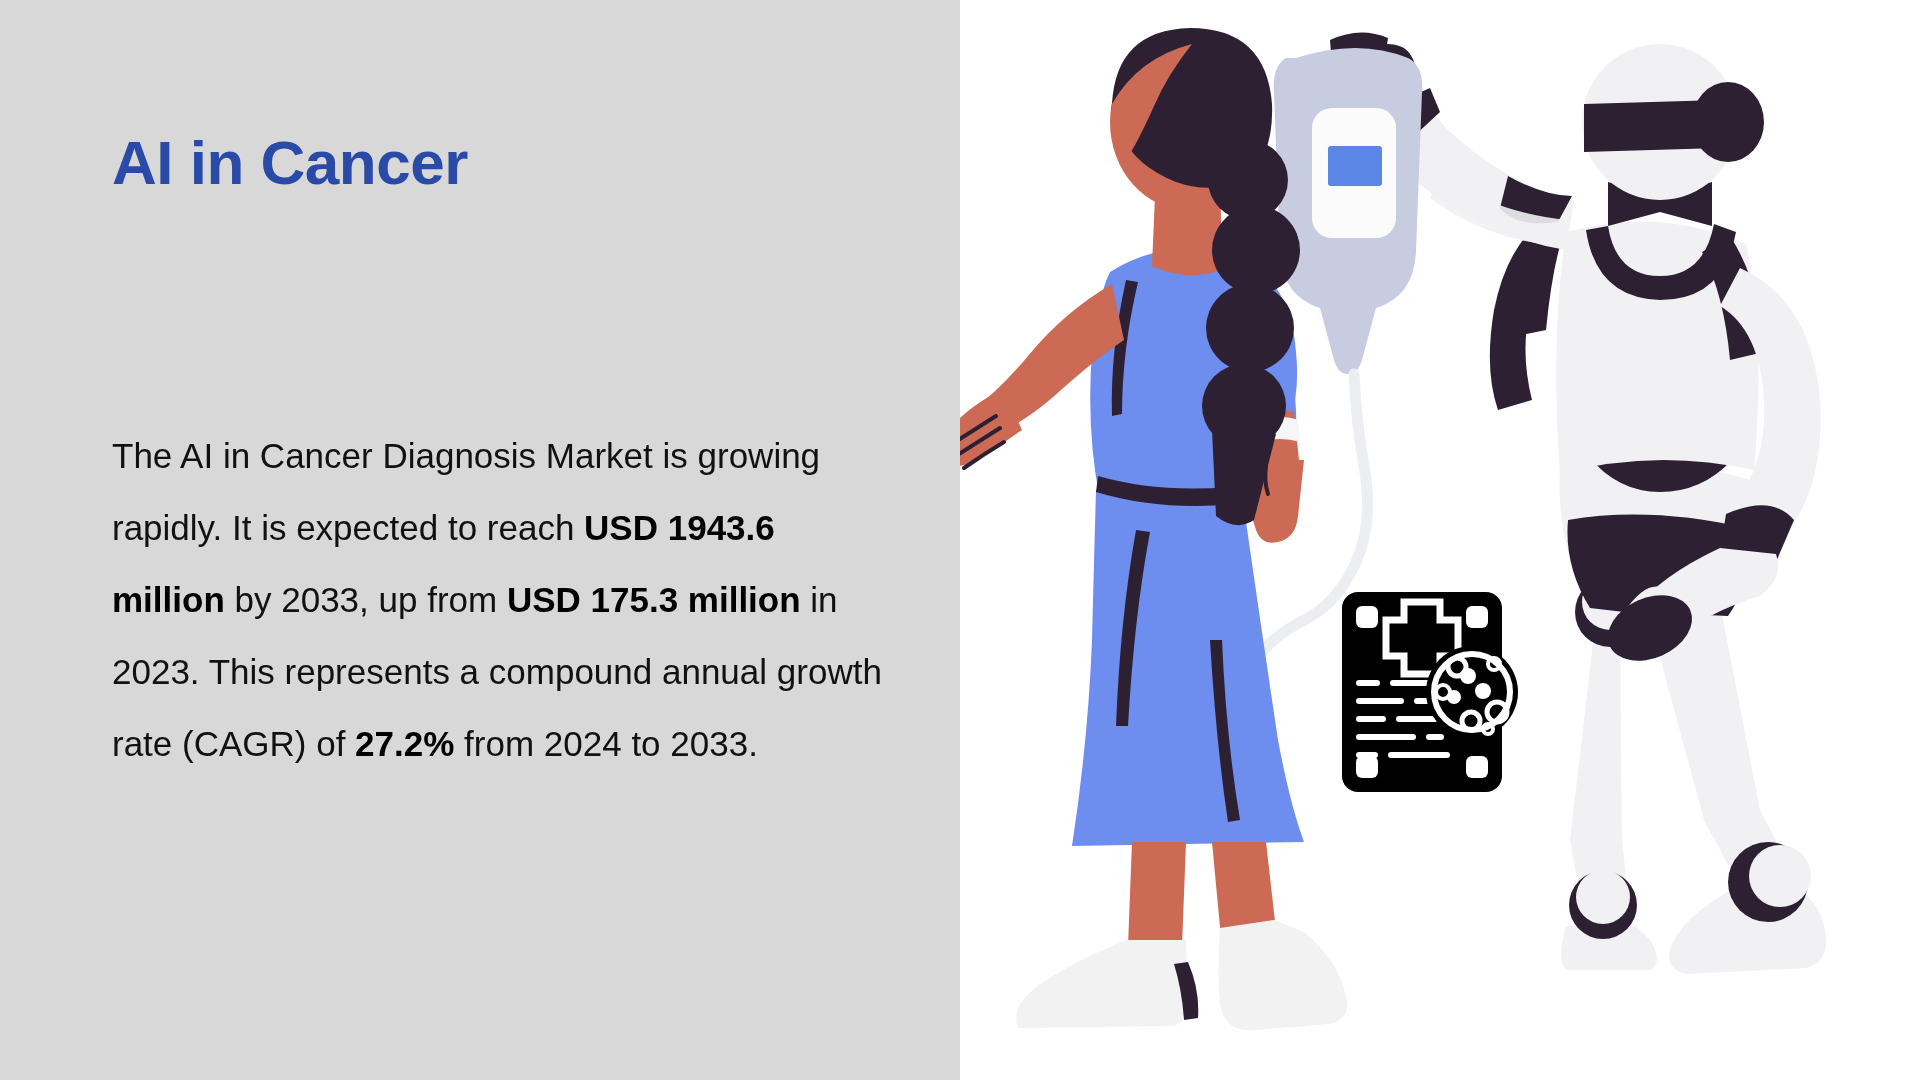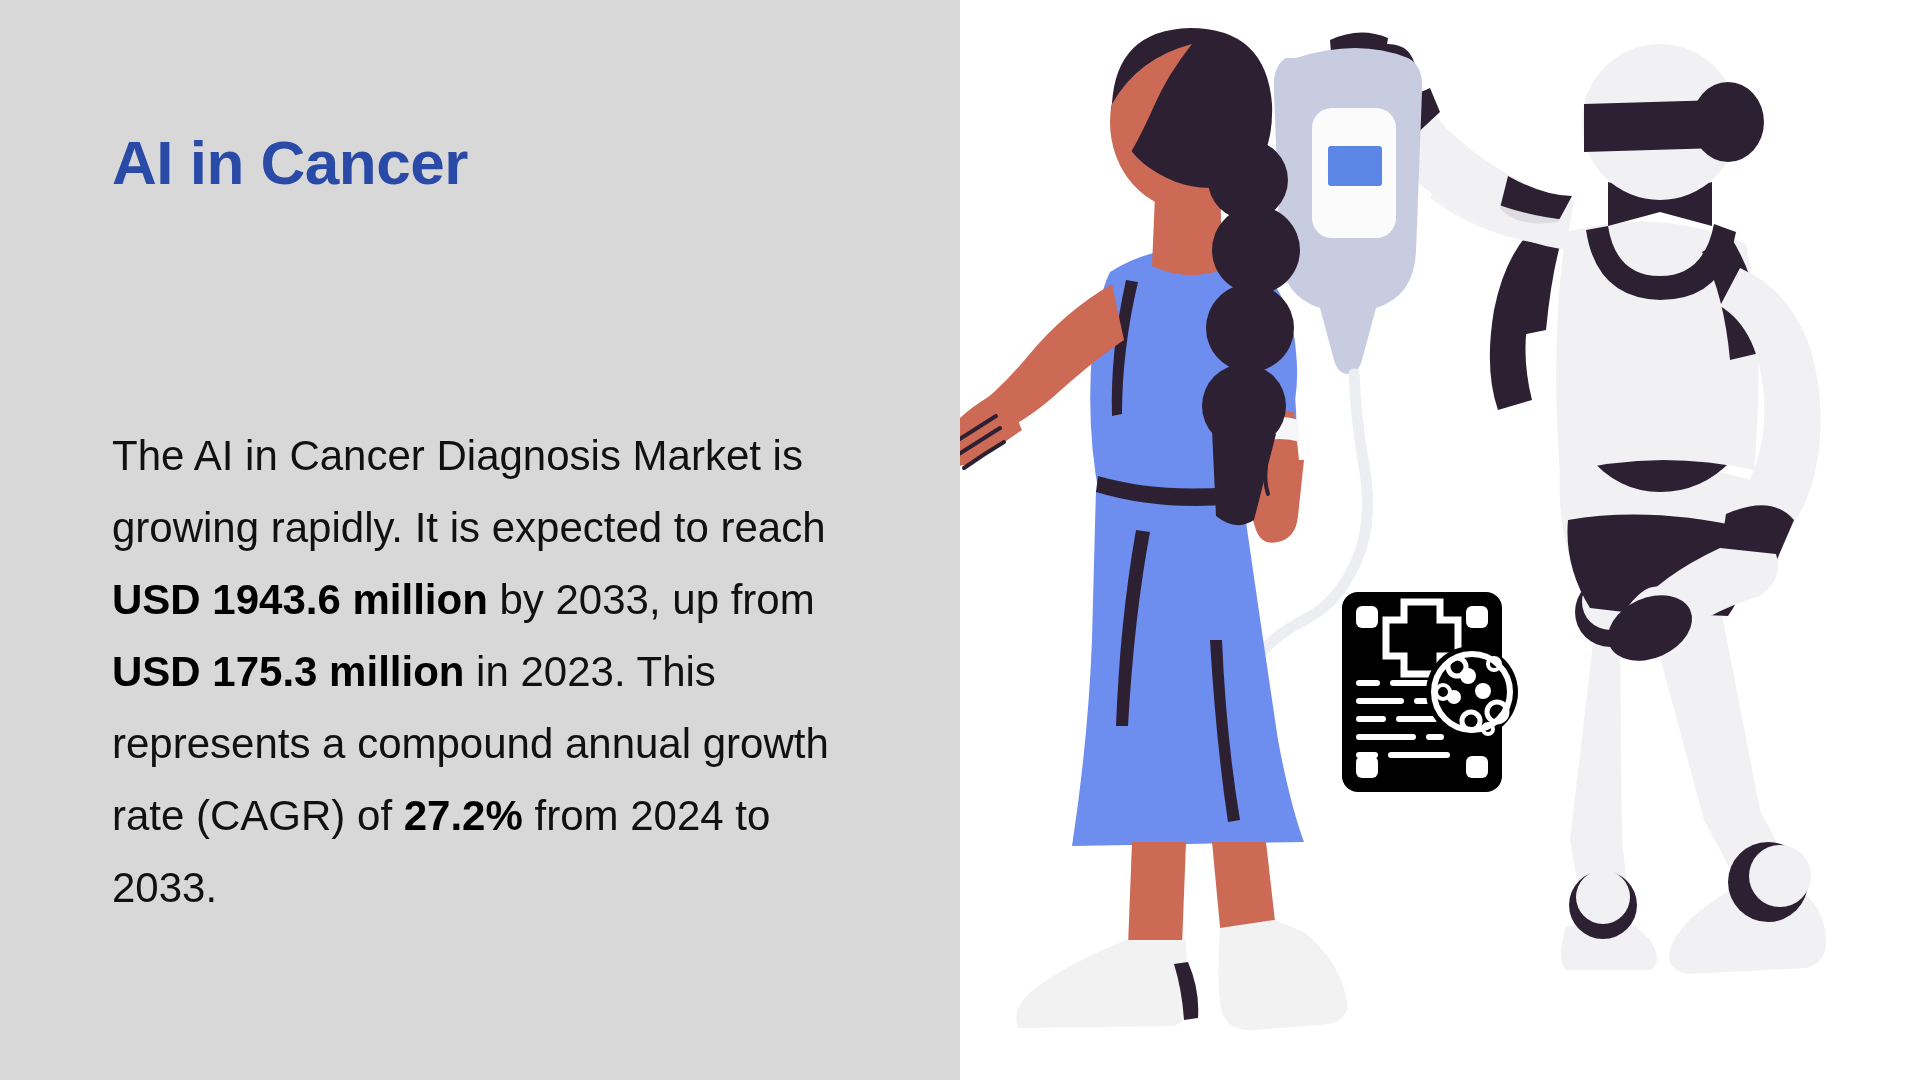--- a/index.html
+++ b/index.html
@@ -38,21 +38,21 @@
     color:#2a4aa8;
     font-family:"Liberation Sans", sans-serif;
   }
   #headline .hl-line{display:block;}
 
   #body-copy{
     position:absolute;
     left:112px; top:420px;
     width:775px;
     margin:0;
-    font-size:42px;
+    font-size:35px;
     line-height:72px;
     color:#111111;
     font-family:"Liberation Sans", sans-serif;
   }
   #body-copy b{font-weight:bold;color:#000000;}
 
   
   #right-panel{
     flex:1 1 auto;
     position:relative;

